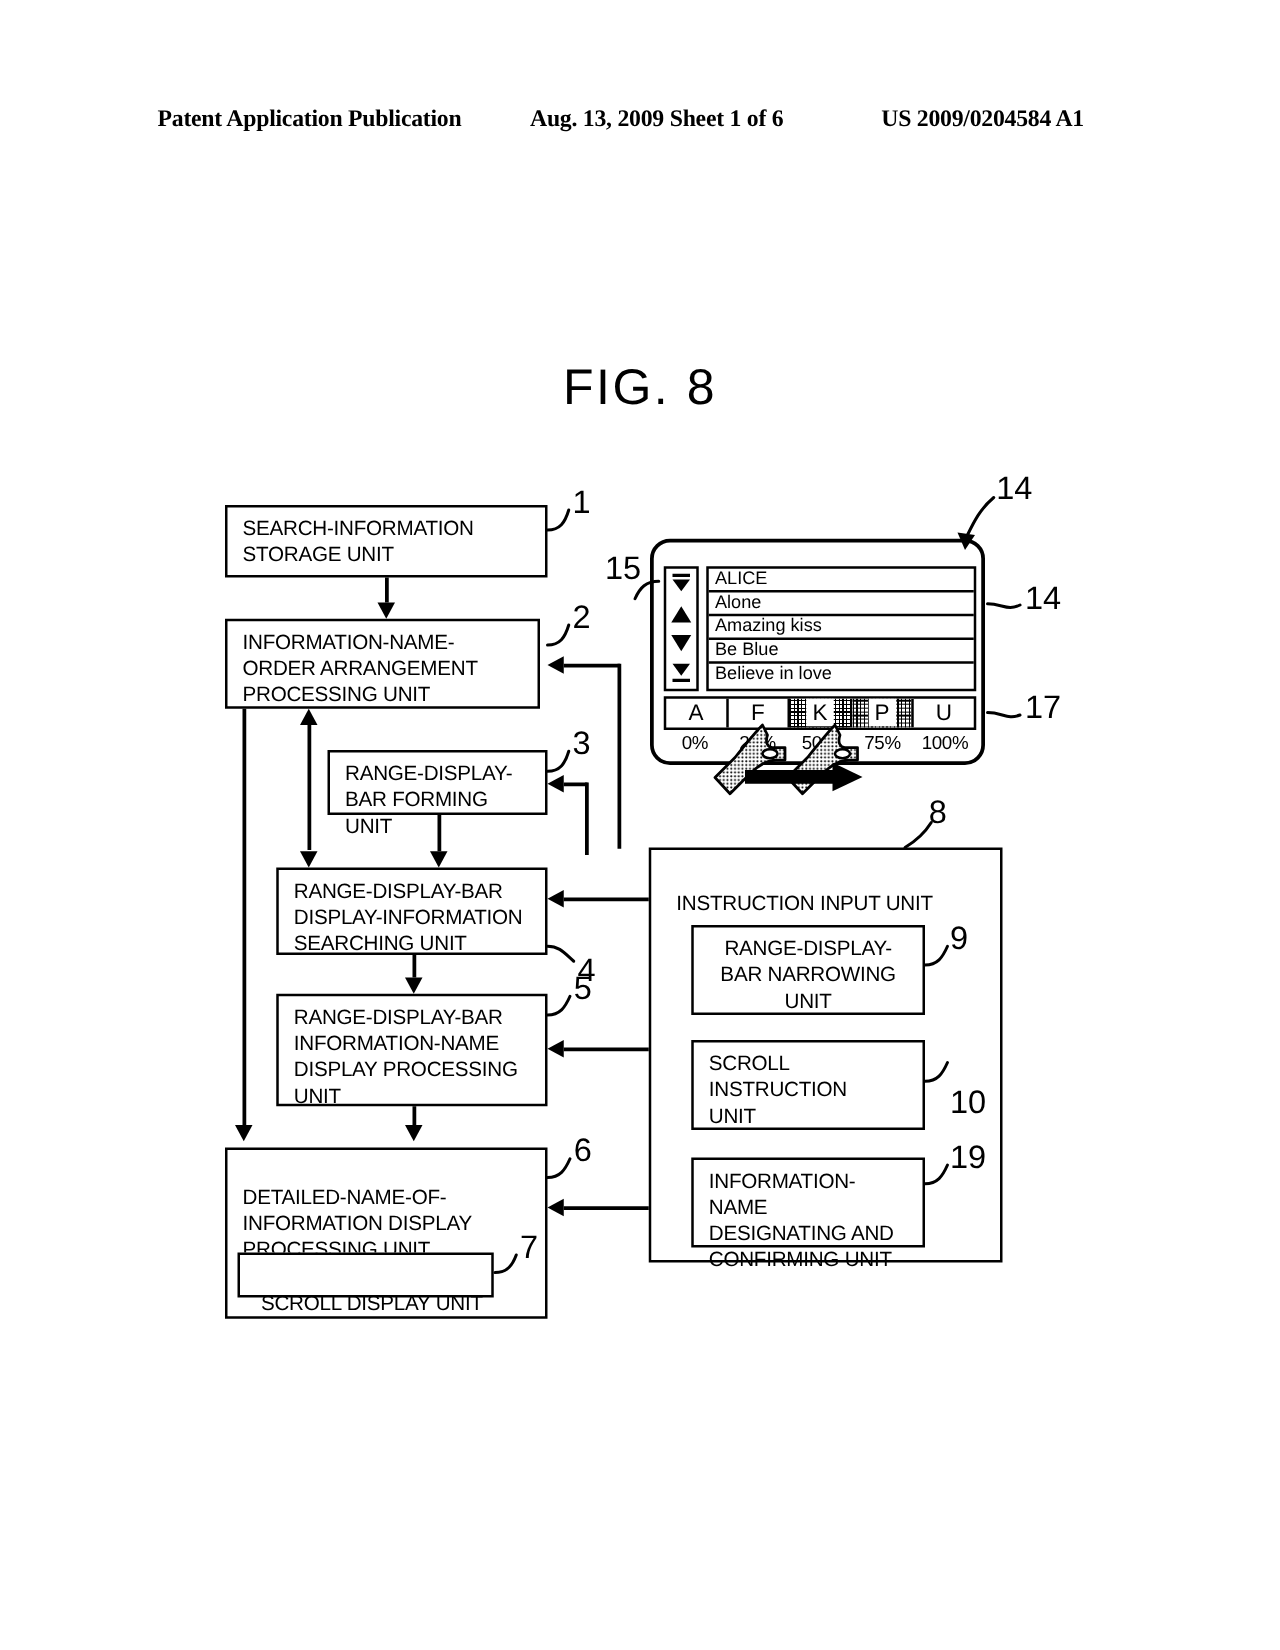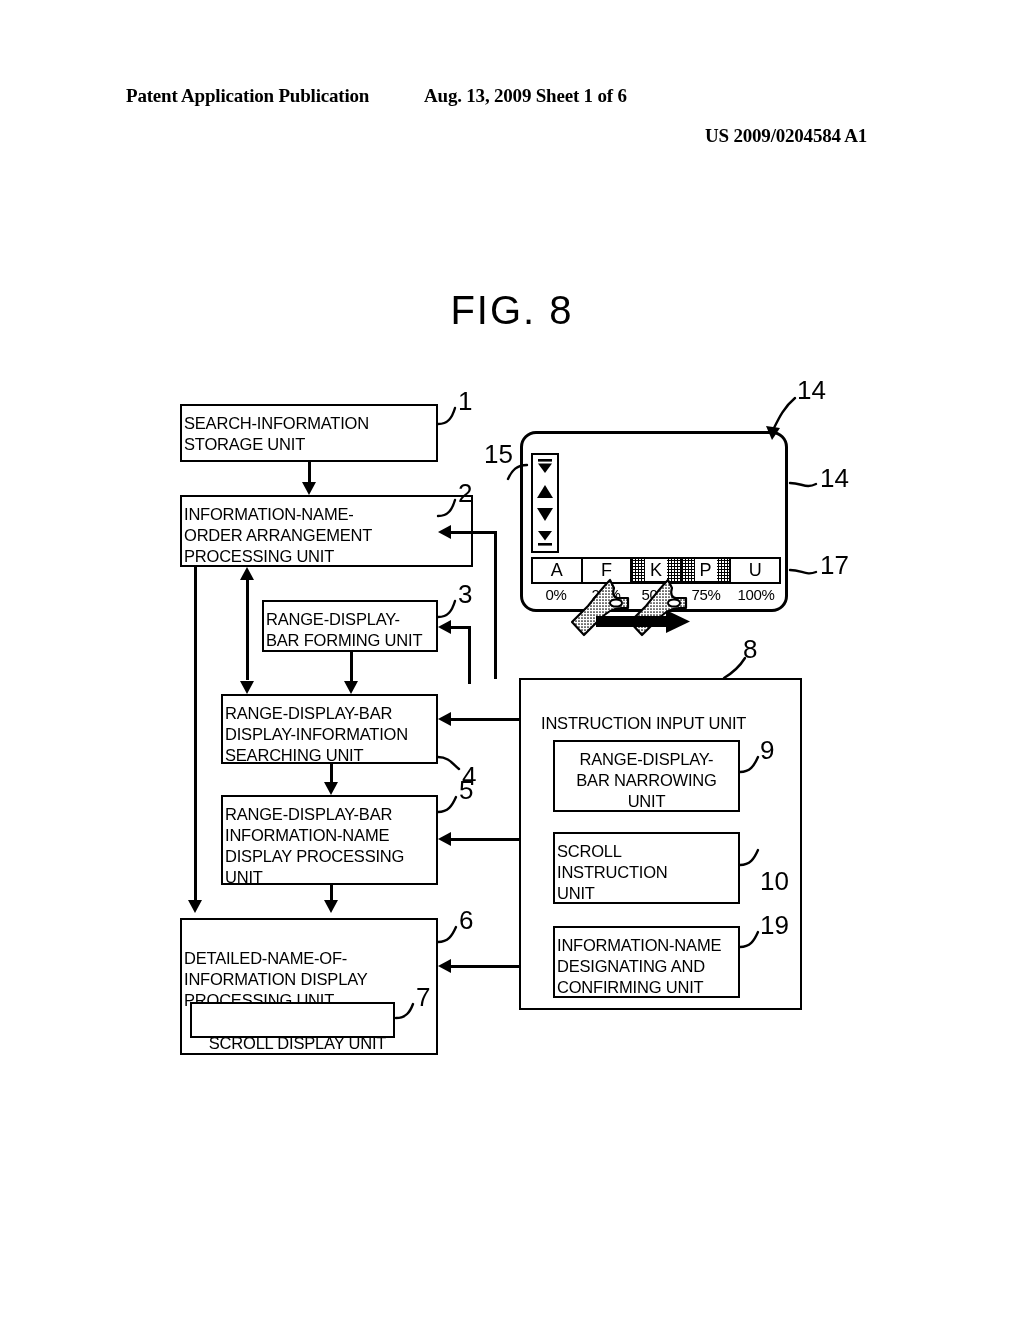--- a/index.html
+++ b/index.html
@@ -26,21 +26,21 @@
     height: 30px;
     font-family: "Liberation Serif", serif;
     font-weight: bold;
     font-size: 19px;
     letter-spacing: -0.2px;
     white-space: nowrap;
     padding-left: 28px;
   }
   .pub-header .h-left   { position: absolute; left: 126px;  top: 0; }
   .pub-header .h-mid    { position: absolute; left: 424px;  top: 0; }
-  .pub-header .h-right  { position: absolute; left: 705px;  top: 0; margin-top: 40px; }
+  .pub-header .h-right  { position: absolute; left: 705px;  top: 0; }
 
   
   .fig-title {
     position: absolute;
     left: 0;
     top: 288px;
     width: 1024px;
     text-align: center;
     font-size: 40px;
     letter-spacing: 2px;
@@ -49,21 +49,21 @@
 
   
   .fbox {
     position: absolute;
     box-sizing: border-box;
     border: 2.5px solid #000;
     background: #fff;
     font-size: 16.5px;
     line-height: 21px;
     letter-spacing: -0.2px;
-    padding: 7px 10px 6px 2px;
+    padding: 7px 10px 6px 12px;
     white-space: pre-line;
   }
   .fbox.center { text-align: center; padding-left: 10px; }
 
   
   .refnum {
     position: absolute;
     font-size: 26px;
     font-family: "Liberation Sans", sans-serif;
     line-height: 1;
@@ -230,21 +230,21 @@
   <span class="h-left">Patent Application Publication</span>
   <span class="h-mid">Aug. 13, 2009  Sheet 1 of 6</span>
   <span class="h-right">US 2009/0204584 A1</span>
 </div>
 
 <div class="fig-title">FIG. 8</div>
 
 <div class="fbox" style="left:180px; top:404px; width:258px; height:58px;">SEARCH-INFORMATION
 STORAGE UNIT</div>
 
-<div class="fbox" style="left:180px; top:495px; width:293px; height:72px;">INFORMATION-NAME-
+<div class="fbox" style="left:180px; top:495px; width:252px; height:72px;">INFORMATION-NAME-
 ORDER ARRANGEMENT
 PROCESSING UNIT</div>
 
 <div class="fbox" style="left:262px; top:600px; width:176px; height:52px;">RANGE-DISPLAY-
 BAR FORMING UNIT</div>
 
 <div class="fbox" style="left:221px; top:694px; width:217px; height:70px;">RANGE-DISPLAY-BAR
 DISPLAY-INFORMATION
 SEARCHING UNIT</div>
 
@@ -334,20 +334,27 @@
       </svg>
     </span>
     <span class="sc-ico">
       <svg width="22" height="21" viewBox="0 0 22 21">
         <polygon points="4,3 18,3 11,12.5" fill="#000"></polygon>
         <rect x="4" y="15" width="14" height="2.6" fill="#000"></rect>
       </svg>
     </span>
   </div>
 
+  <div class="list-panel">
+    <div class="list-row">ALICE</div>
+    <div class="list-row">Alone</div>
+    <div class="list-row">Amazing kiss</div>
+    <div class="list-row">Be Blue</div>
+    <div class="list-row">Believe in love</div>
+  </div>
 
   <div class="letter-bar">
     <div class="lcell">
       <span class="lchar">A</span>
     </div>
     <div class="lcell">
       <span class="lchar">F</span>
     </div>
     <div class="lcell hatched">
       <span class="lchar">K</span>

